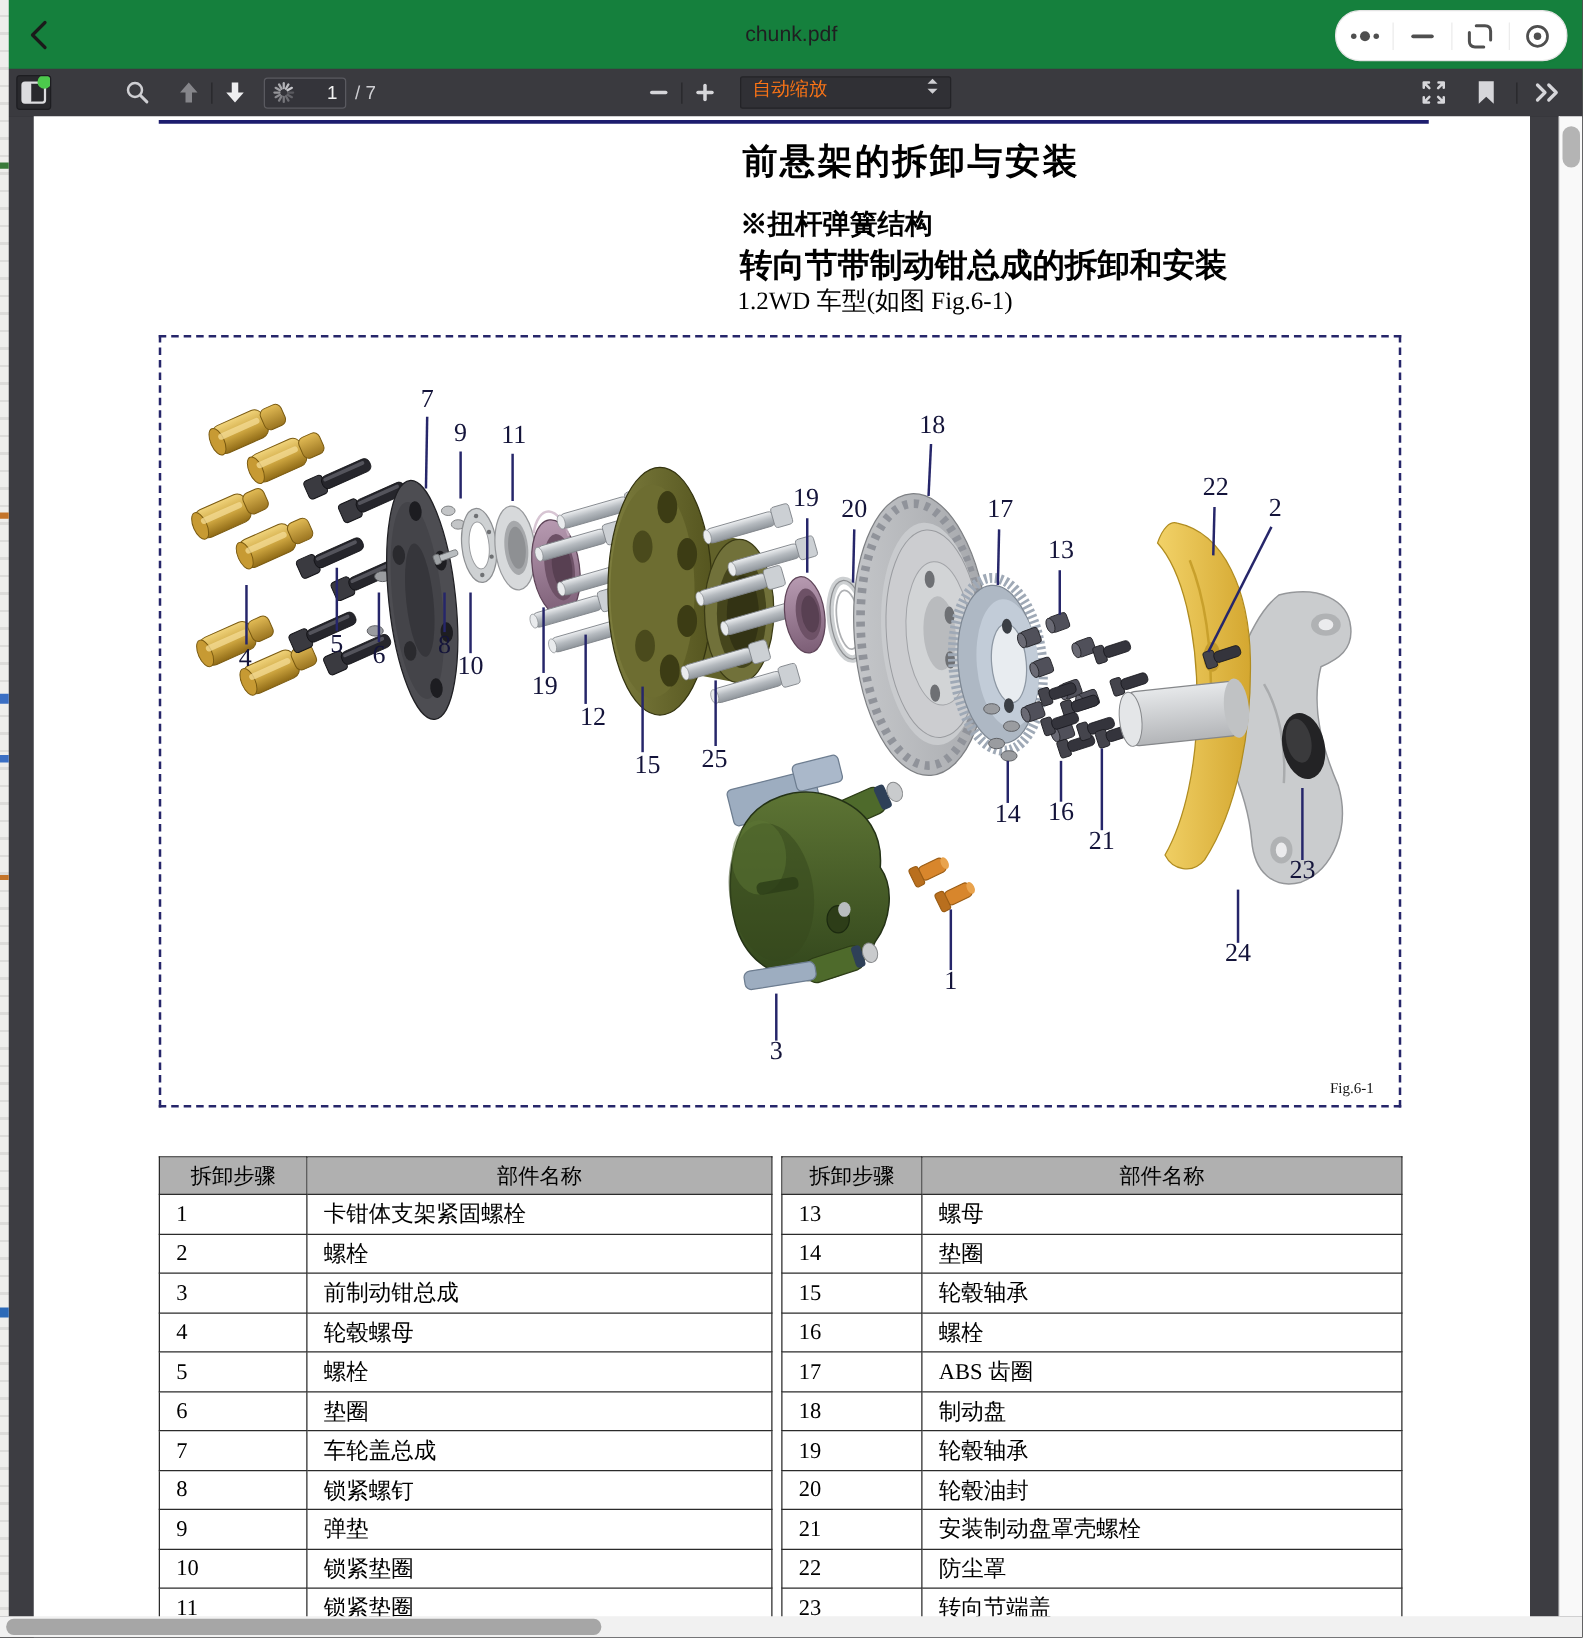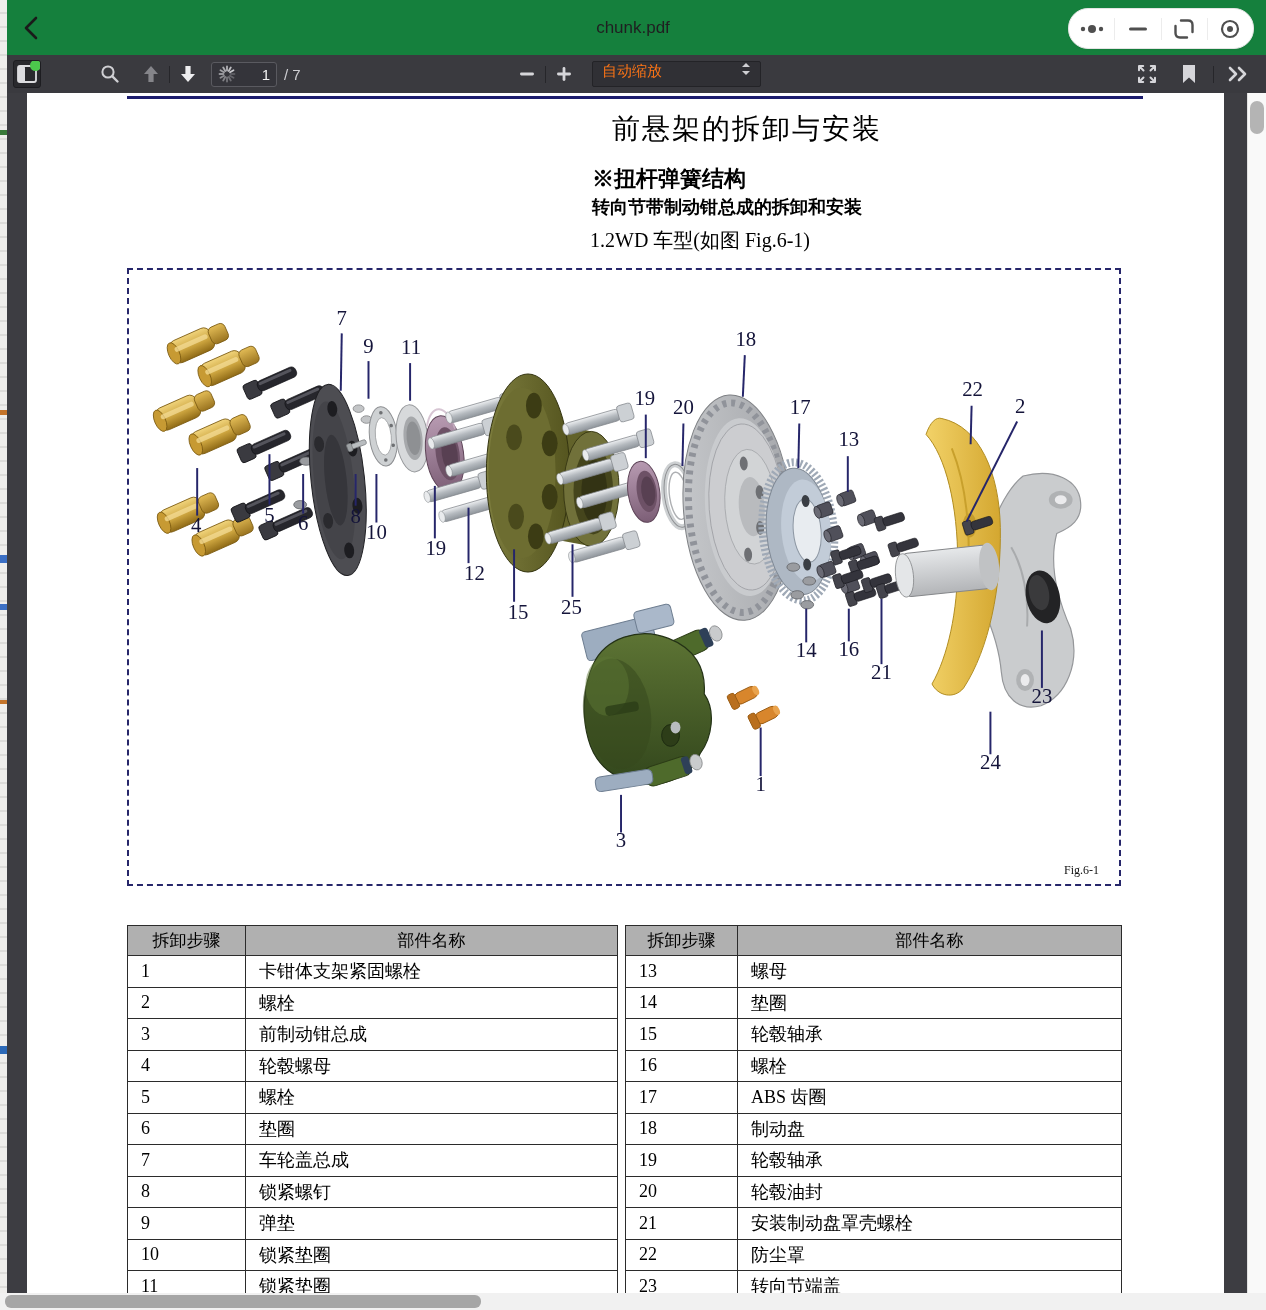--- a/index.html
+++ b/index.html
@@ -29,26 +29,26 @@
             font-size:15px;text-align:right;font-family:"Liberation Sans",sans-serif;padding:0;}
   .page-of{color:#cfcfd3;font-size:15px;margin-left:7px;}
   .zoom-select{width:169px;height:26px;background:#303035;border:1px solid #232327;border-radius:2px;
             display:flex;align-items:flex-start;justify-content:space-between;padding:0 9px;
             box-sizing:border-box;color:#f97316;font-size:15px;cursor:pointer;}
   
   .viewer{position:absolute;left:0;top:93px;width:1266px;height:1217px;background:#3d3d42;}
   .page{position:absolute;left:27px;top:0;width:1197px;height:1217px;background:#ffffff;
         font-family:"Liberation Serif",serif;color:#111;}
   .toprule{position:absolute;left:100px;top:3px;width:1016px;height:3px;background:#1d1d6e;}
-  .doc-title{position:absolute;left:585px;top:17px;font-family:"Liberation Sans",sans-serif;
-             font-weight:normal;font-size:28px;letter-spacing:2px;color:#000;}
+  .doc-title{position:absolute;left:567px;top:17px;font-family:"Liberation Sans",sans-serif;
+             font-weight:bold;font-size:28px;letter-spacing:2px;color:#000;}
   .doc-sub1{position:absolute;left:565px;top:71px;font-family:"Liberation Sans",sans-serif;
             font-weight:bold;font-size:22px;color:#000;}
   .doc-sub2{position:absolute;left:565px;top:102px;font-family:"Liberation Sans",sans-serif;
-            font-weight:bold;font-size:18px;color:#000;}
+            font-weight:bold;font-size:26px;color:#000;}
   .doc-sub3{position:absolute;left:563px;top:134px;font-size:20px;color:#000;}
   .figure-box{position:absolute;left:100px;top:175px;width:990px;height:614px;
               border:2px dashed #26266a;background:#fff;}
   .figure-box svg{position:absolute;left:0;top:0;}
   .fig-label{position:absolute;right:20px;bottom:6px;font-size:12px;color:#111;}
   svg text.callout{font-family:"Liberation Serif",serif;font-size:21px;fill:#14143a;text-anchor:middle;}
   
   table.parts{position:absolute;top:832px;border-collapse:collapse;table-layout:fixed;
               font-size:18px;color:#000;}
   table.parts.left{left:100px;width:490px;}

